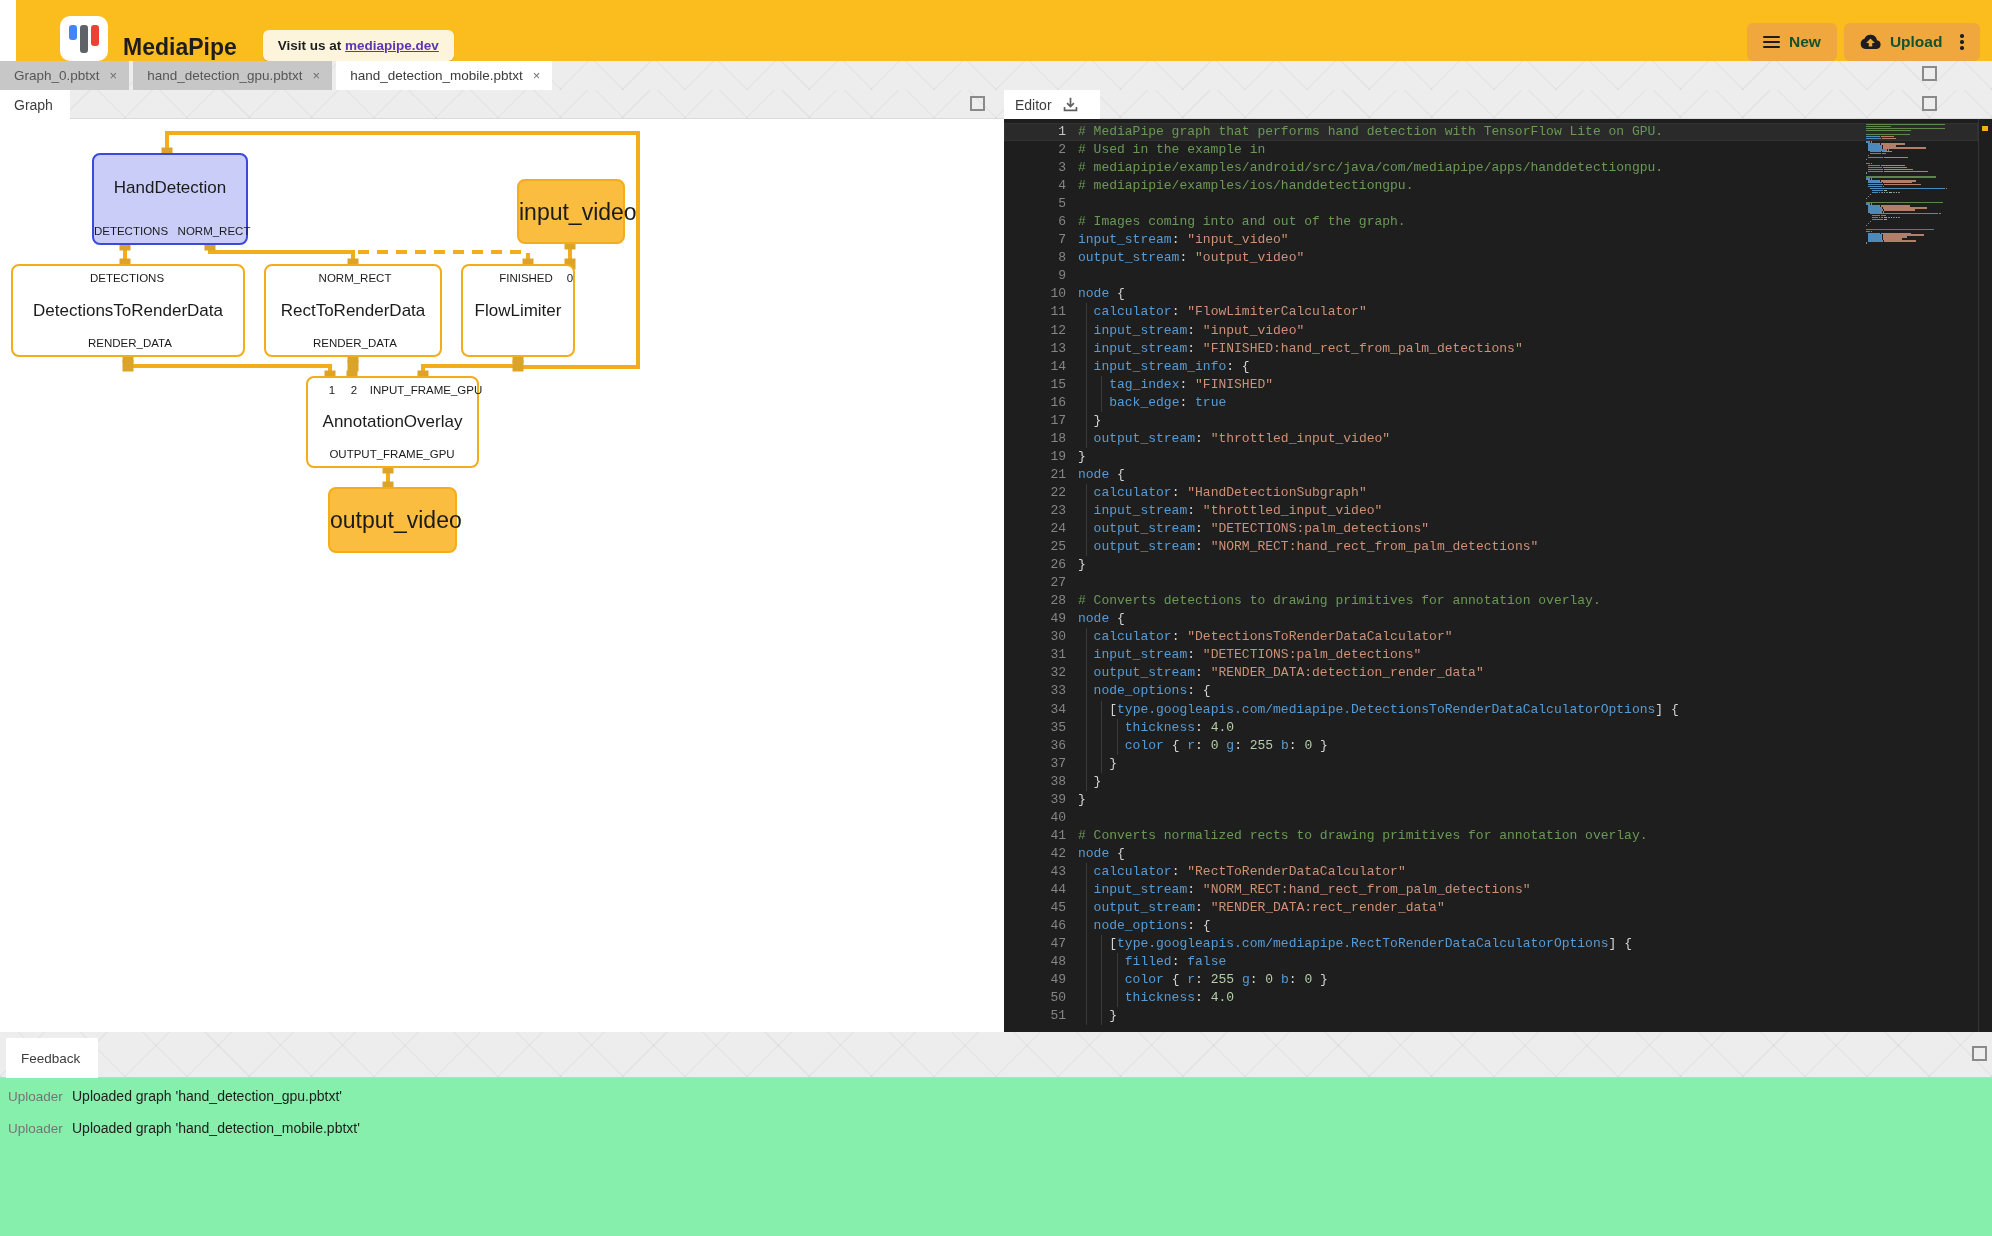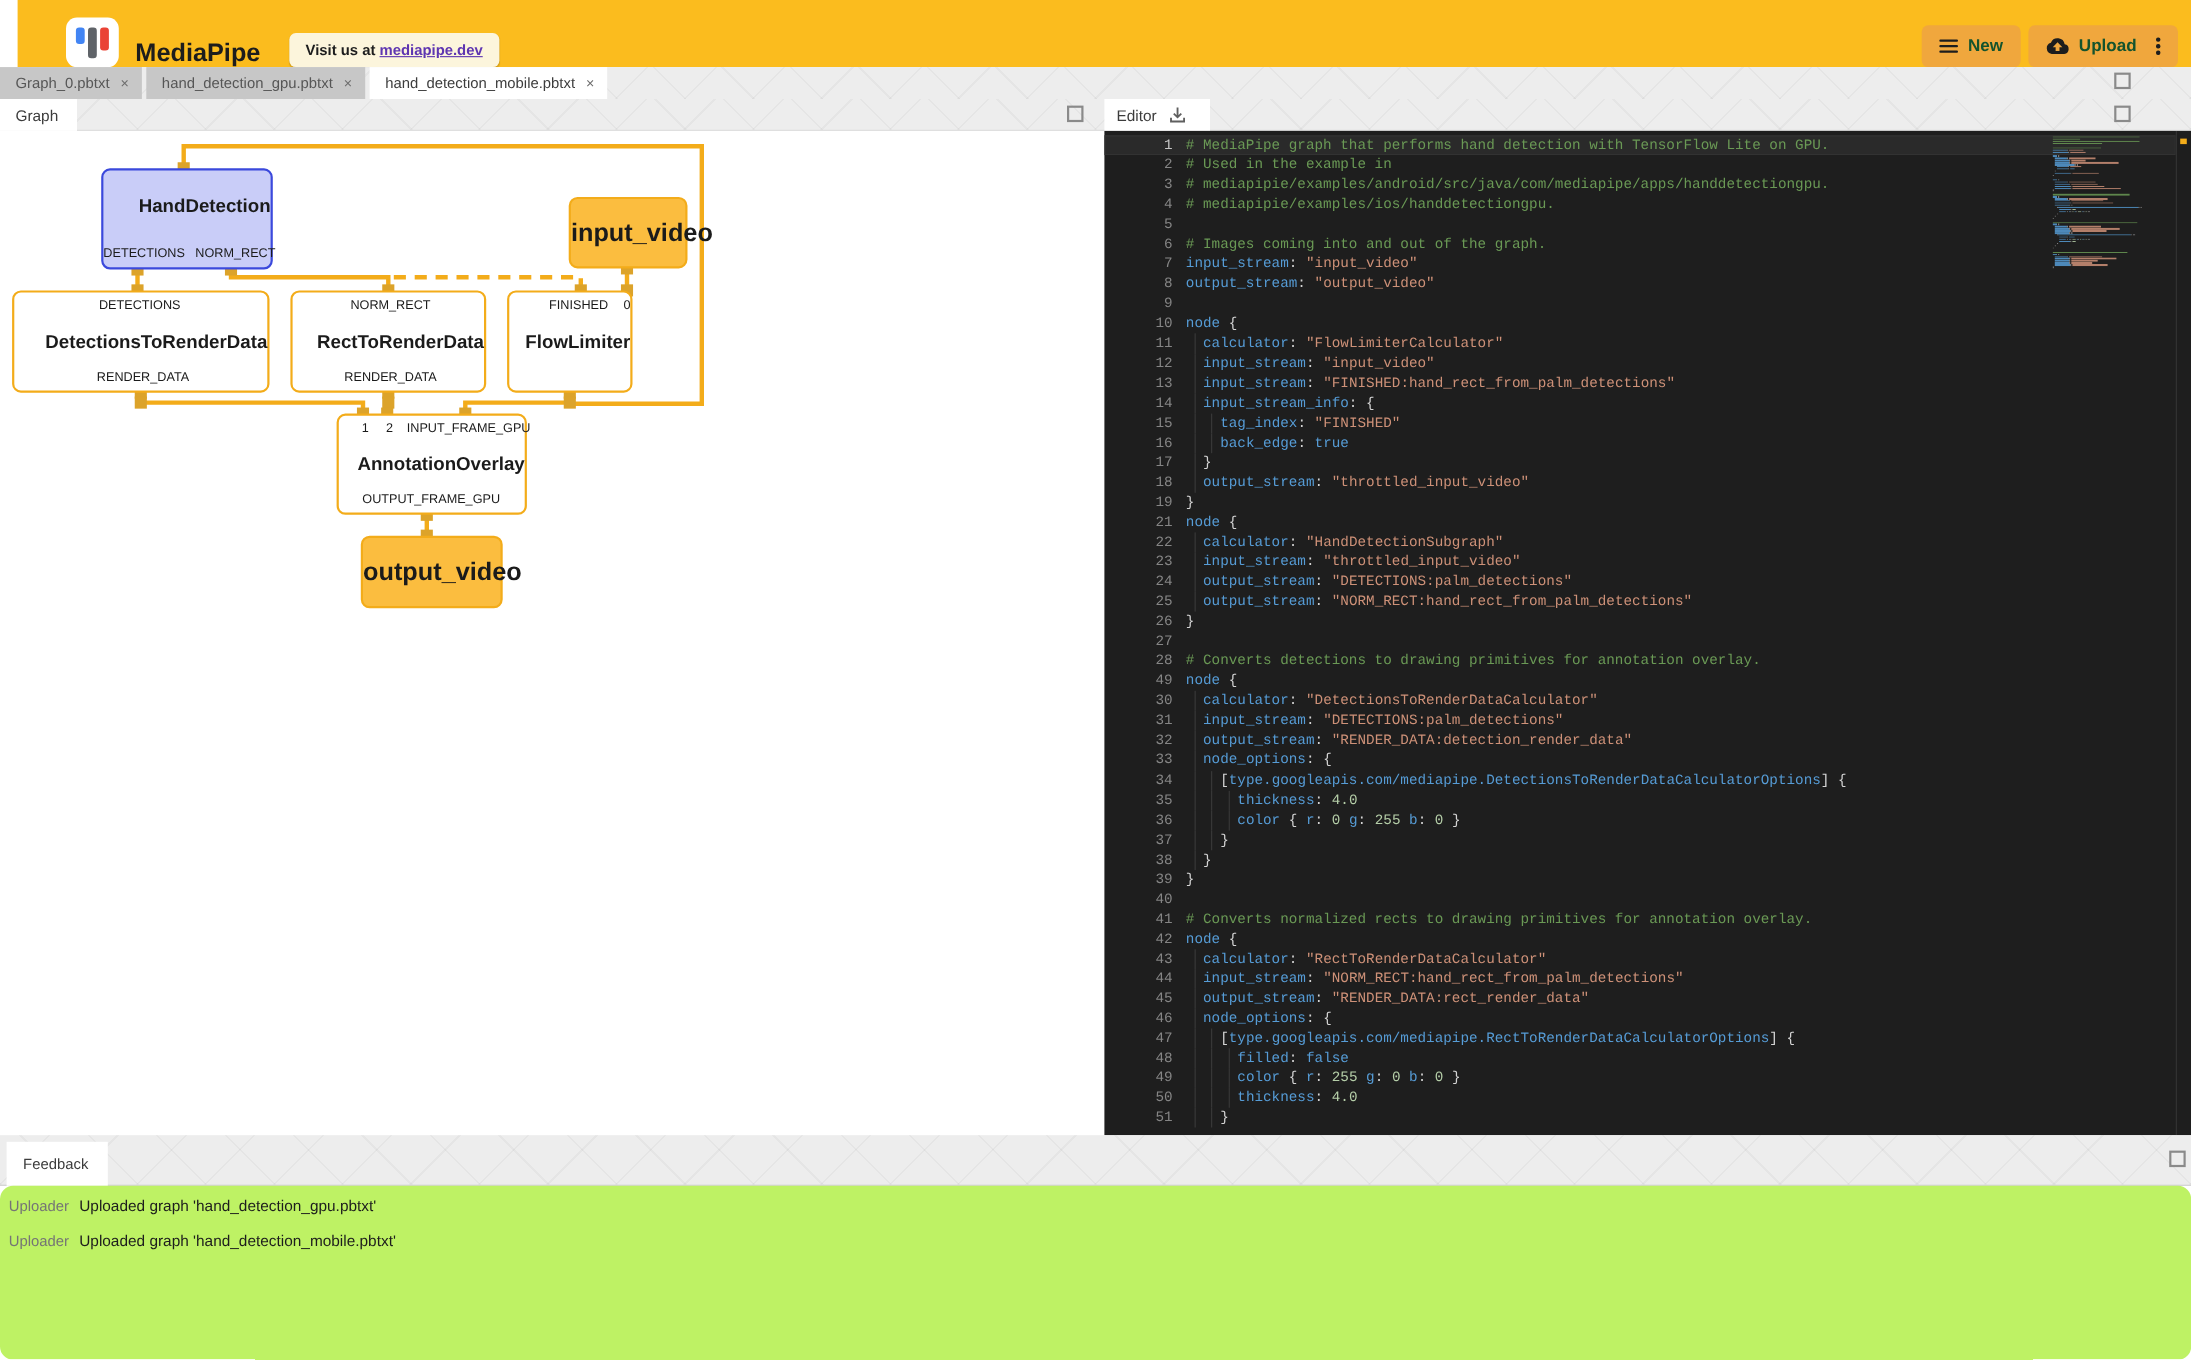--- a/index.html
+++ b/index.html
@@ -46,21 +46,21 @@
   #graph-tab{left:0;width:70px;padding-left:14px;box-sizing:border-box;}
   #editor-tab{left:1004px;width:96px;padding-left:11px;box-sizing:border-box;gap:10px;}
   .popout{position:absolute;width:11px;height:11px;border:2px solid #8A8A8A;background:transparent;cursor:pointer;}
   
   #graph-panel{position:absolute;left:0;top:119px;width:1000px;height:913px;background:#fff;overflow:hidden;}
   #graph-svg{position:absolute;left:0;top:0;}
   .gnode{position:absolute;box-sizing:border-box;border-radius:8px;cursor:pointer;}
   .gnode.calc{background:#fff;border:2.5px solid #F3AC1A;}
   .gnode.subgraph{background:#C9CDF8;border:2.5px solid #3B49DC;}
   .gnode.io{background:#FBBD3F;border:2px solid #F3AC1A;}
-  .gnode .title{position:absolute;left:0;right:0;text-align:right;font-weight:bold;
+  .gnode .title{position:absolute;left:0;right:0;text-align:center;font-weight:normal;
                 font-size:17px;color:#1b1b1b;white-space:nowrap;}
   .gnode.io .title{font-size:23px;top:50%;transform:translateY(-50%);}
   .gnode.calc .title{top:50%;transform:translateY(-50%);}
   .gnode.subgraph .title{top:38%;transform:translateY(-50%);}
   .port{position:absolute;transform:translateX(-50%);font-size:11.5px;color:#1b1b1b;white-space:nowrap;}
   .port.top{top:6px;}
   .port.bottom{bottom:6px;}
   
   #editor-panel{position:absolute;left:1004px;top:119px;width:988px;height:913px;
                 background:#1E1E1E;overflow:hidden;}
@@ -79,21 +79,21 @@
   .mrow span{height:100%;flex:none;}
   #scrollstrip{position:absolute;right:0;top:0;bottom:0;width:13px;background:#1E1E1E;
                border-left:1px solid #343434;}
   #ruler-marker{position:absolute;left:3px;top:7px;width:6px;height:5px;background:#F3AC1A;}
   
   #feedback-bar{position:absolute;left:0;top:1032px;width:1992px;height:46px;
                 border-bottom:1px solid #CFCFCF;box-sizing:border-box;}
   #feedback-tab{position:absolute;left:6px;top:6px;width:92px;height:40px;background:#fff;
                 display:flex;align-items:center;padding-left:15px;box-sizing:border-box;
                 font-size:13.5px;color:#3c3c3c;cursor:pointer;}
-  #feedback-body{position:absolute;left:0;top:1078px;width:1992px;height:158px;background:#bef264;border-radius:12px;}
+  #feedback-body{position:absolute;left:0;top:1078px;width:1992px;height:158px;background:#86efac;}
   .fb-row{display:flex;align-items:center;height:28px;margin-top:4px;}
   .fb-src{width:64px;flex:none;padding-left:8px;font-size:13.5px;color:#757575;}
   .fb-msg{font-size:14px;font-weight:500;color:#1d1d1d;}
   .dl-icon{display:inline-block;}
 </style>
 </head>
 <body>
 
 <div id="app">
 

